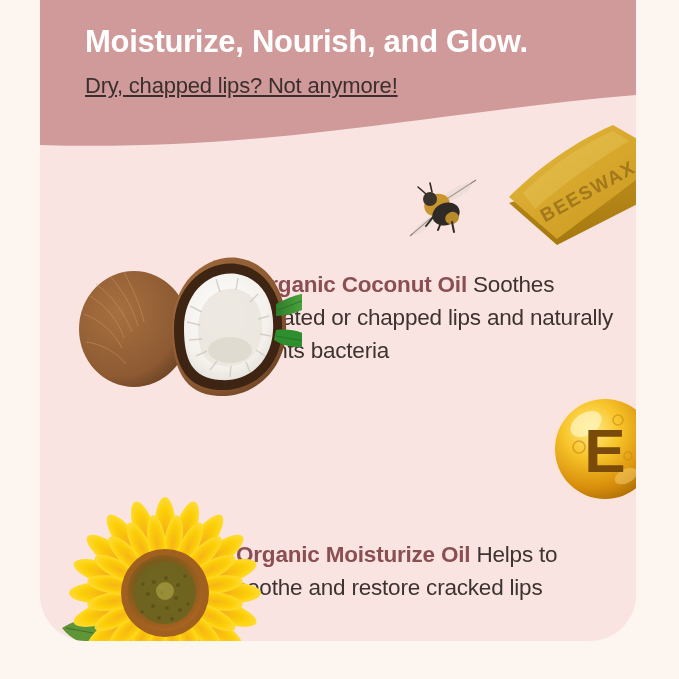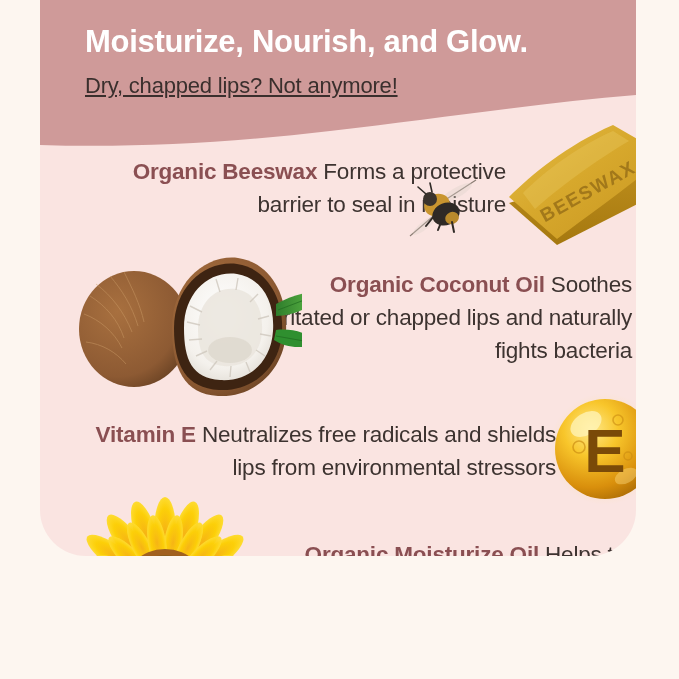--- a/index.html
+++ b/index.html
@@ -14,25 +14,24 @@
     overflow: hidden;
     position: relative;
   }
 
   
   #infographic-panel {
     position: absolute;
     left: 40px;
     top: 0px;
     width: 596px;
-    height: 556px;
+    height: 641px;
     border-radius: 0 0 46px 46px;
     overflow: hidden;
     background: #fae4e1;
-    text-align: right;
   }
 
   
   #header-band {
     position: absolute;
     left: 0; top: 0;
     width: 596px;
     height: 160px;
   }
   #header-band svg { display: block; }
@@ -116,40 +115,28 @@
     <svg viewBox="0 0 596 160" preserveAspectRatio="none" aria-hidden="true">
       <path d="M0,0 H596 V95 C500,103 400,118 290,131 C190,143 90,148 0,145 Z" fill="#cf9a99"></path>
     </svg>
   </div>
 
   <div id="header-text-wrap">
     <h1 id="headline">Moisturize, Nourish, and Glow.</h1>
     <p id="subheadline">Dry, chapped lips? Not anymore!</p>
   </div>
 
-  <div class="ingredient-block" id="block-beeswax">
-    <p class="ingredient-text">
-      <span class="ingredient-name">Organic Beeswax</span>
-      <span>Forms a protective barrier to seal in moisture</span>
-    </p>
-  </div>
 
   <div class="ingredient-block" id="block-coconut">
     <p class="ingredient-text">
       <span class="ingredient-name">Organic Coconut Oil</span>
       <span>Soothes irritated or chapped lips and naturally fights bacteria</span>
     </p>
   </div>
 
-  <div class="ingredient-block" id="block-vitamin-e">
-    <p class="ingredient-text">
-      <span class="ingredient-name">Vitamin E</span>
-      <span>Neutralizes free radicals and shields lips from environmental stressors</span>
-    </p>
-  </div>
 
   <div class="ingredient-block" id="block-sunflower">
     <p class="ingredient-text">
       <span class="ingredient-name">Organic Moisturize Oil</span>
       <span>Helps to soothe and restore cracked lips</span>
     </p>
   </div>
 
   <div class="art" id="beeswax-art">
     <svg viewBox="0 0 200 150" aria-hidden="true">

